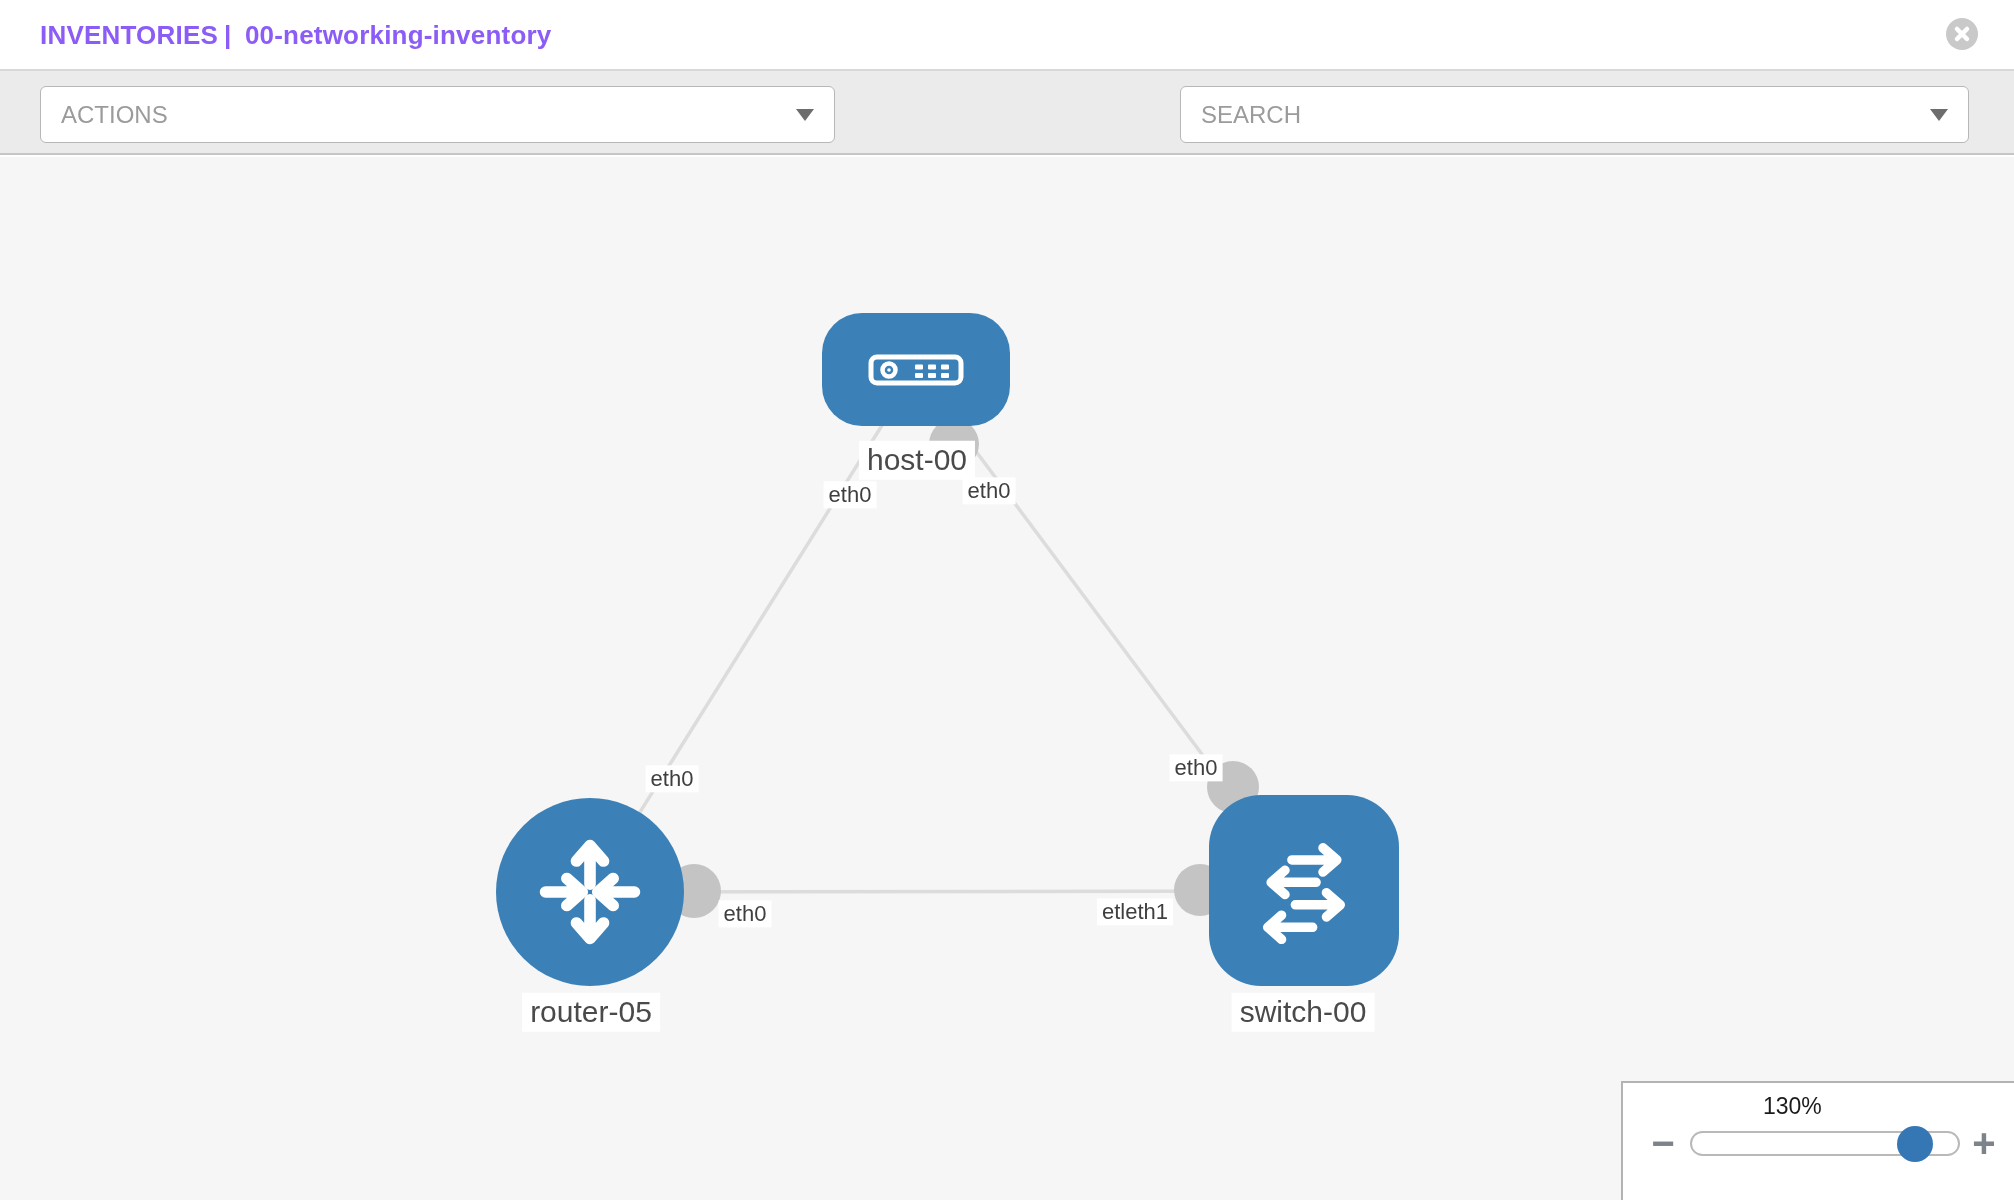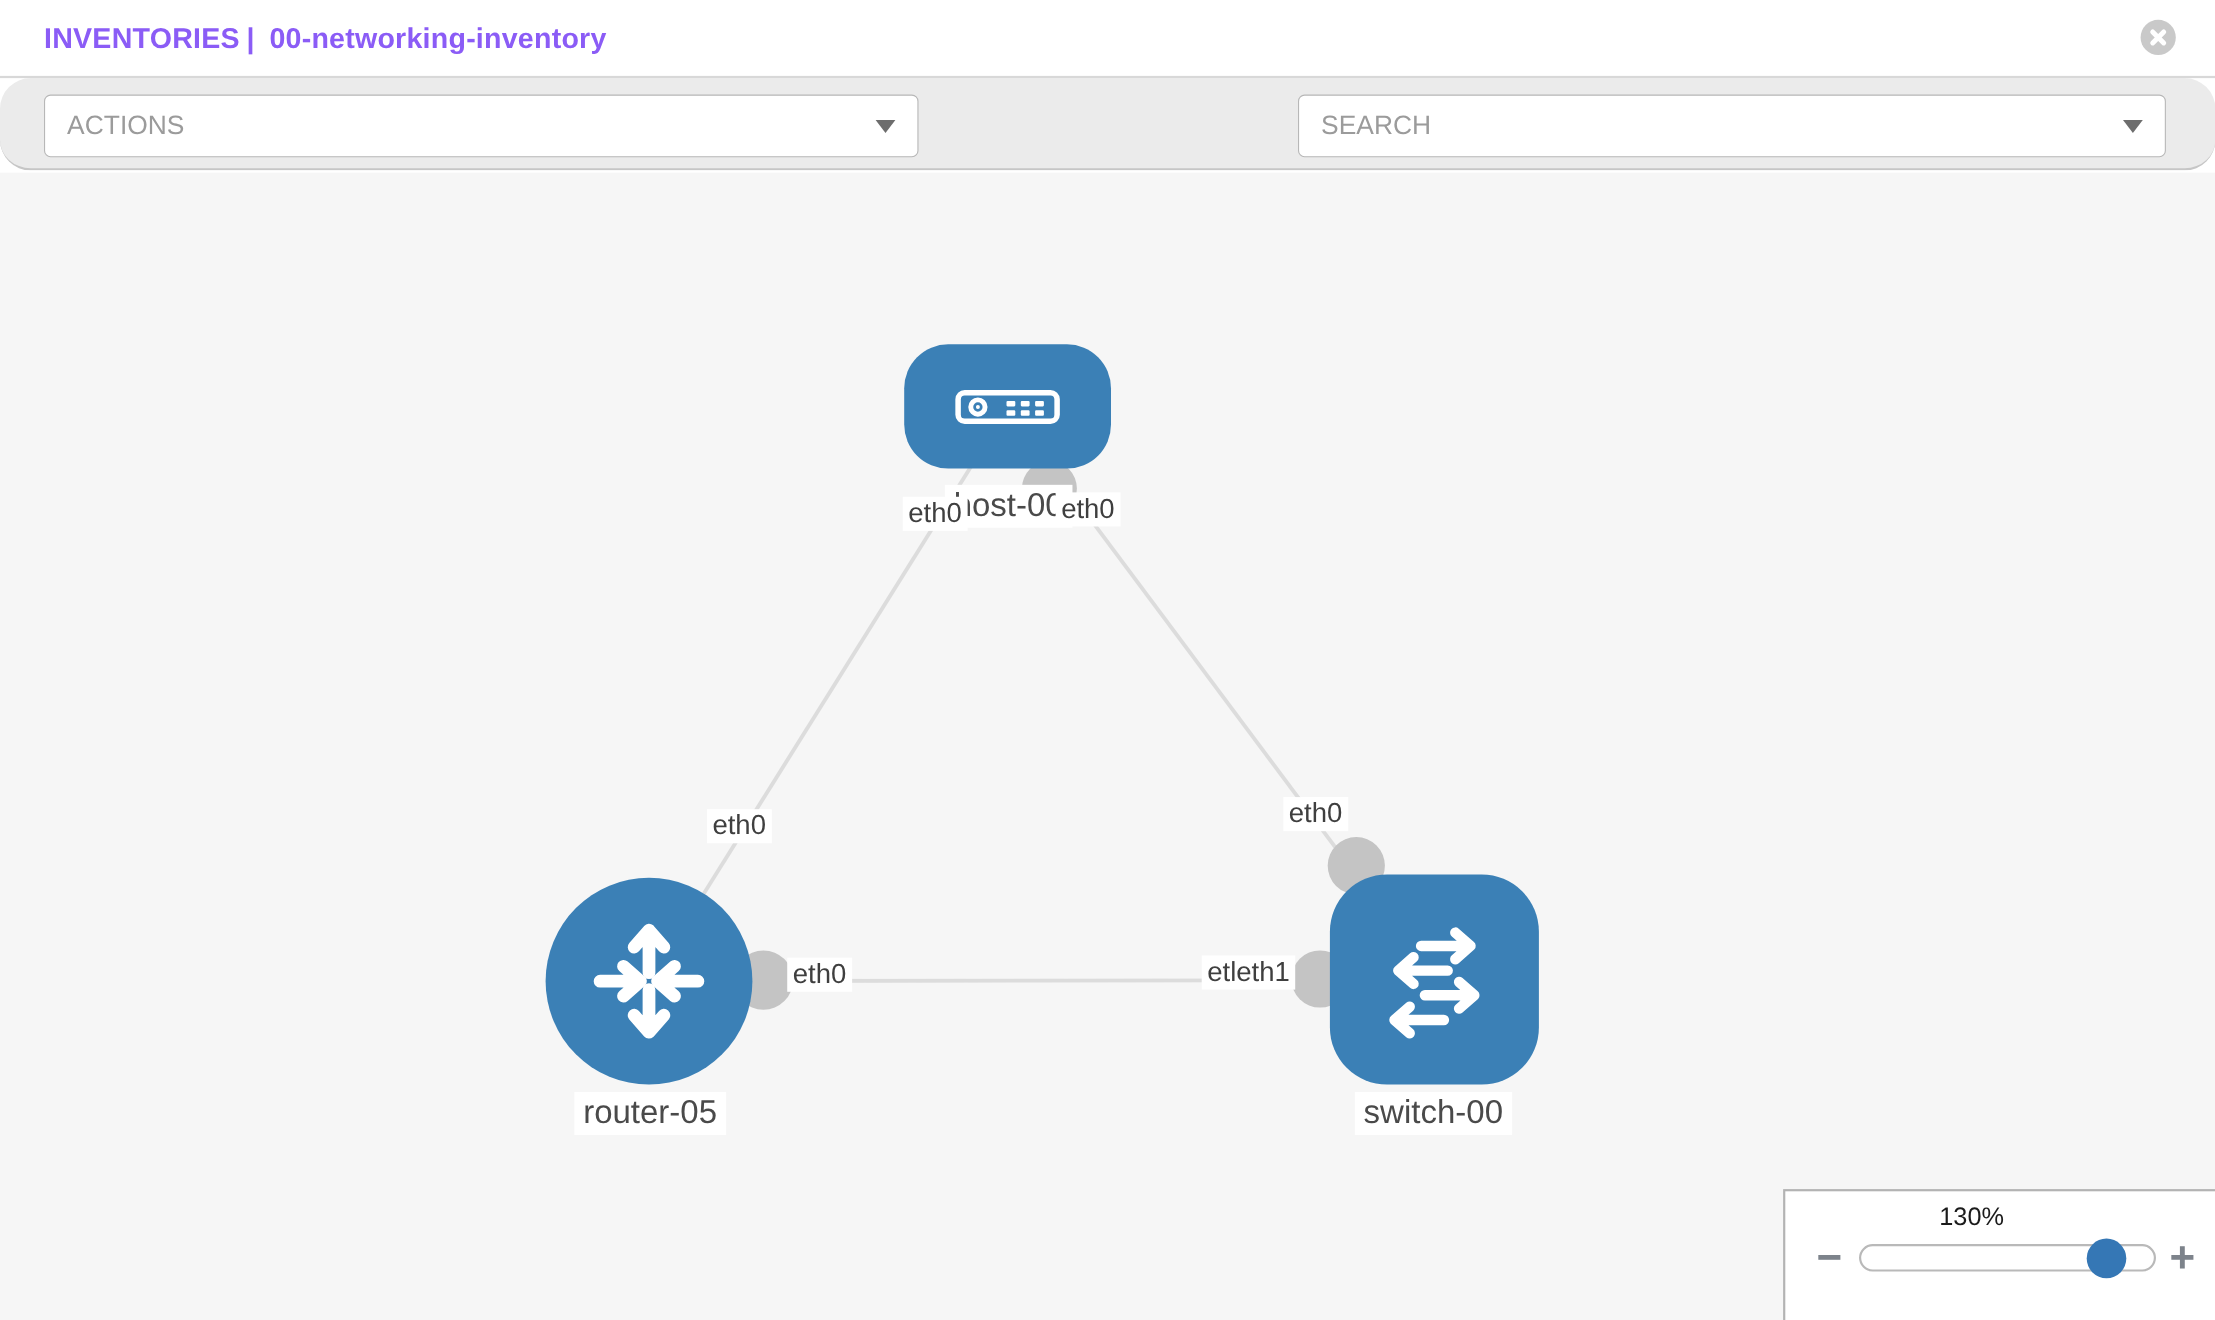--- a/index.html
+++ b/index.html
@@ -12,21 +12,21 @@
             background:#ffffff; border-bottom:2px solid #d8d8d8; }
   .title { position:absolute; left:40px; top:20px; font-size:26px; font-weight:bold;
            color:#8b5cf6; letter-spacing:.2px; }
   .title span { margin-right:6px; }
   .close-btn { position:absolute; left:1946px; top:18px; width:32px; height:32px;
                border-radius:50%; background:#c9c9c9; display:flex; align-items:center;
                justify-content:center; cursor:pointer; }
 
   
   .toolbar { position:absolute; left:0; top:71px; width:2014px; height:84px;
-             background:#ebebeb; border-bottom:2px solid #c6c6c6;border-radius:28px; }
+             background:#ebebeb; border-bottom:2px solid #c6c6c6; }
   .select-box { position:absolute; top:15px; height:57px; background:#fff;
                 border:1px solid #b7b7b7; border-radius:6px; display:flex;
                 align-items:center; justify-content:space-between;
                 padding:0 20px; color:#9b9b9b; font-size:24px; cursor:pointer; }
   .select-actions { left:40px; width:795px; }
   .select-search { left:1180px; width:789px; }
   .caret { width:0; height:0; border-left:9px solid transparent;
            border-right:9px solid transparent; border-top:12px solid #6d6d6d; }
   .tool-icon { position:absolute; top:97px; width:38px; height:38px; cursor:pointer;
                display:flex; align-items:center; justify-content:center; }
@@ -40,21 +40,21 @@
 
   .node { position:absolute; background:#3b80b6; display:flex; align-items:center;
           justify-content:center; cursor:pointer; }
   .node-host   { left:822px;  top:156px; width:188px; height:113px; border-radius:40px; }
   .node-router { left:496px;  top:641px; width:188px; height:188px; border-radius:50%; }
   .node-switch { left:1209px; top:638px; width:190px; height:191px; border-radius:52px; }
 
   .chip { position:absolute; background:#ffffff; color:#3f3f3f; white-space:nowrap;
           transform:translate(-50%,-50%); line-height:1.15; }
   .node-label { font-size:30px; color:#4a4a4a; padding:2px 8px; }
-  .iface-label { font-size:25px; padding:1px 5px; }
+  .iface-label { font-size:22px; padding:1px 5px;margin-top:28px; }
 
   
   .zoom-panel { position:absolute; left:1621px; top:1081px; width:400px; height:125px;
                 background:#ffffff; border:2px solid #b3b3b3; }
   .zoom-value { position:absolute; left:140px; top:10px; width:120px; text-align:left;
                 font-size:23px; color:#1b1b1b; }
   .zoom-minus, .zoom-plus { position:absolute; top:36px; width:44px; height:48px;
                 font-size:40px; font-weight:bold; color:#7d838b; display:flex;
                 align-items:center; justify-content:center; cursor:pointer; }
   .zoom-minus { left:18px; }

